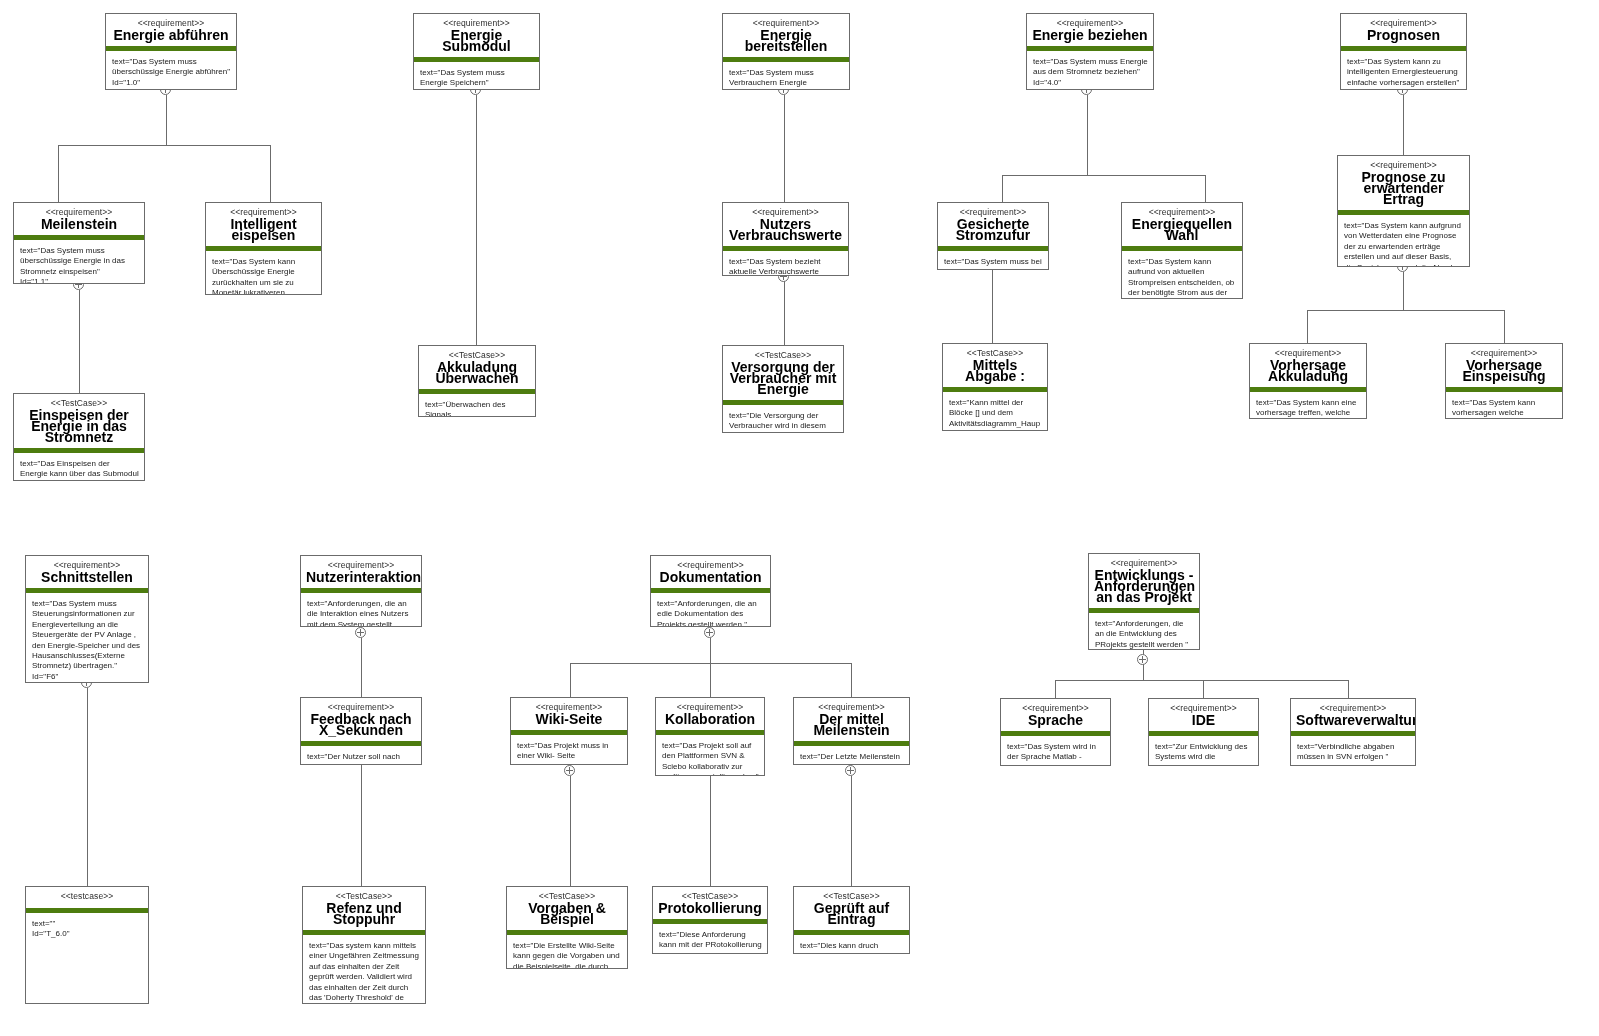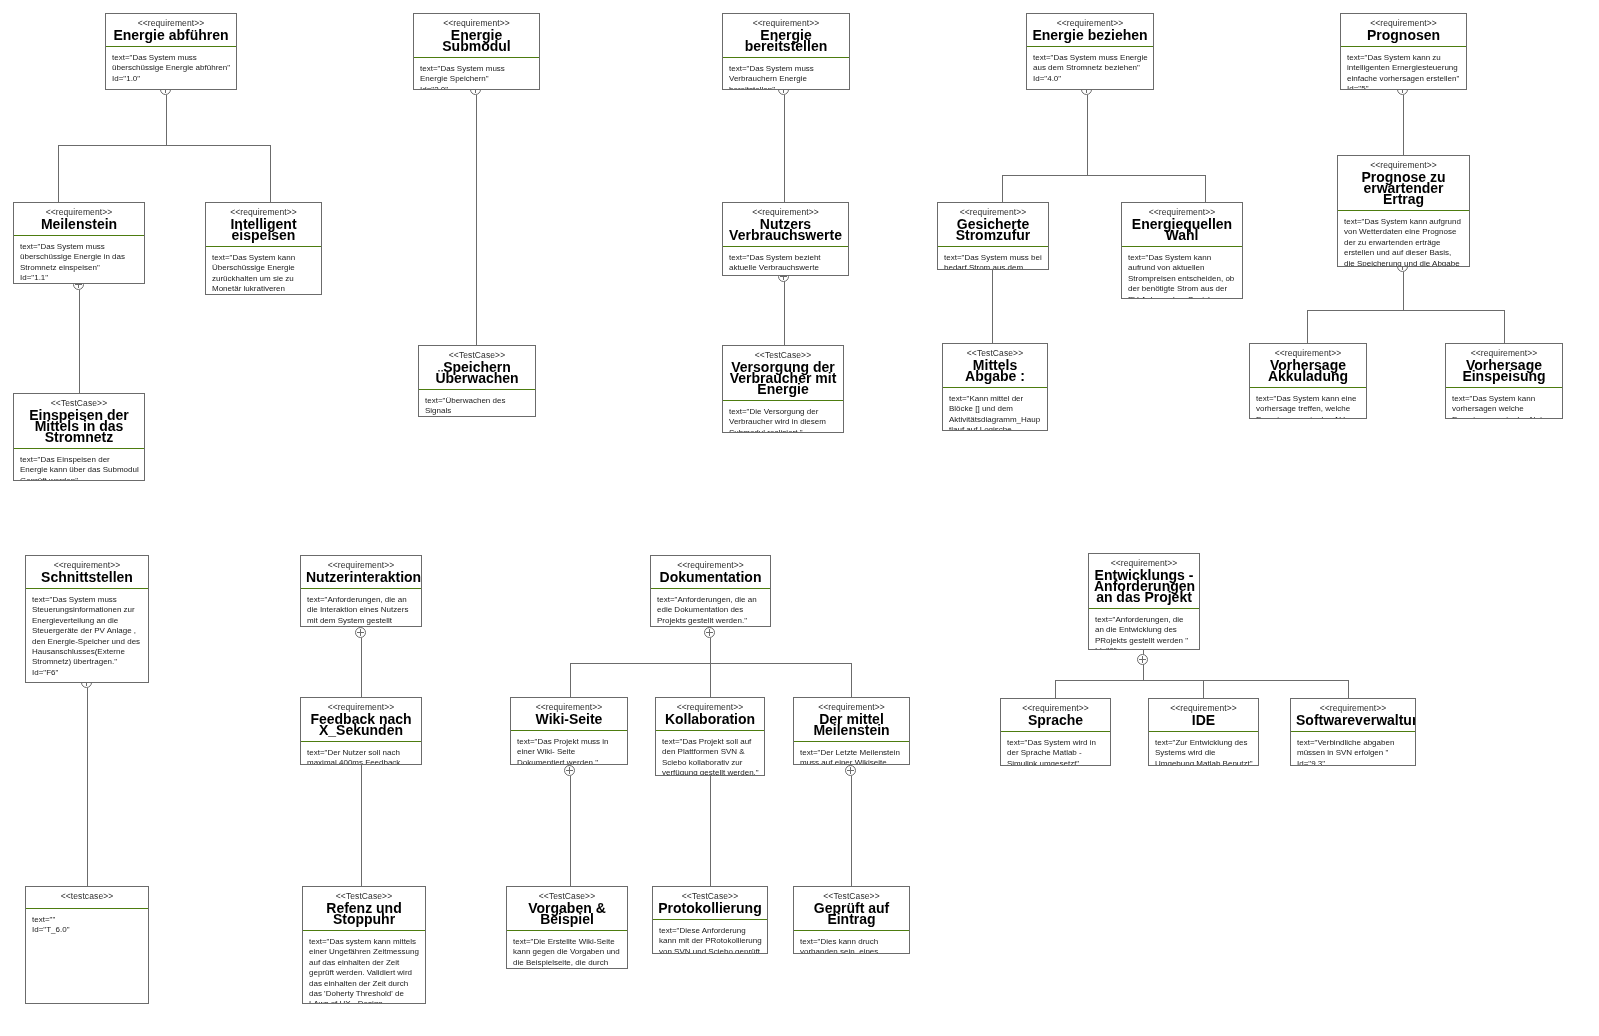--- a/index.html
+++ b/index.html
@@ -33,21 +33,21 @@
     position: absolute;
     box-sizing: border-box;
     border: 1px solid #6b6b6b;
     background: #ffffff;
     display: flex;
     flex-direction: column;
     overflow: hidden;
   }
   .node-head {
     box-sizing: border-box;
-    border-bottom: 1px solid #4d7c0f;
+    border-bottom: 5px solid #4d7c0f;
     padding: 4px 5px 5px 5px;
     text-align: center;
     flex: 0 0 auto;
   }
   .stereo {
     font-size: 8.5px;
     color: #2c2c2c;
     line-height: 11px;
     letter-spacing: 0.1px;
     white-space: nowrap;
@@ -303,21 +303,21 @@
     </div>
     <div class="node-body">
       <span class="ln">text="Das System kann vorhersagen welche Energiemenge in das Netz eingespeist werden kann"</span>
 
     </div>
   </div>
 
   <div class="node" style="left:418px; top:345px; width:118px; height:72px;">
     <div class="node-head">
       <div class="stereo">&lt;&lt;TestCase&gt;&gt;</div>
-      <div class="nname">Speichern Überwachen</div>
+      <div class="nname">Akkuladung Überwachen</div>
     </div>
     <div class="node-body">
       <span class="ln">text="Überwachen des Signals SIG_EMT_Ladeleistung und SIG_SOL_AkkuKapazität"</span>
 
     </div>
   </div>
 
   <div class="node" style="left:722px; top:345px; width:122px; height:88px;">
     <div class="node-head">
       <div class="stereo">&lt;&lt;TestCase&gt;&gt;</div>
@@ -336,21 +336,21 @@
     </div>
     <div class="node-body">
       <span class="ln">text="Kann mittel der Blöcke [] und dem Aktivitätsdiagramm_Hauptlauf auf Logische Korrektheit geprüft werden"</span>
 
     </div>
   </div>
 
   <div class="node" style="left:13px; top:393px; width:132px; height:88px;">
     <div class="node-head">
       <div class="stereo">&lt;&lt;TestCase&gt;&gt;</div>
-      <div class="nname">Einspeisen der Mittels in das Stromnetz</div>
+      <div class="nname">Einspeisen der Energie in das Stromnetz</div>
     </div>
     <div class="node-body">
       <span class="ln">text="Das Einspeisen der Energie kann über das Submodul Geprüft werden"</span>
       <span class="ln">Id="T_1.1"</span>
     </div>
   </div>
 
   <div class="node" style="left:25px; top:555px; width:124px; height:128px;">
     <div class="node-head">
       <div class="stereo">&lt;&lt;requirement&gt;&gt;</div>

